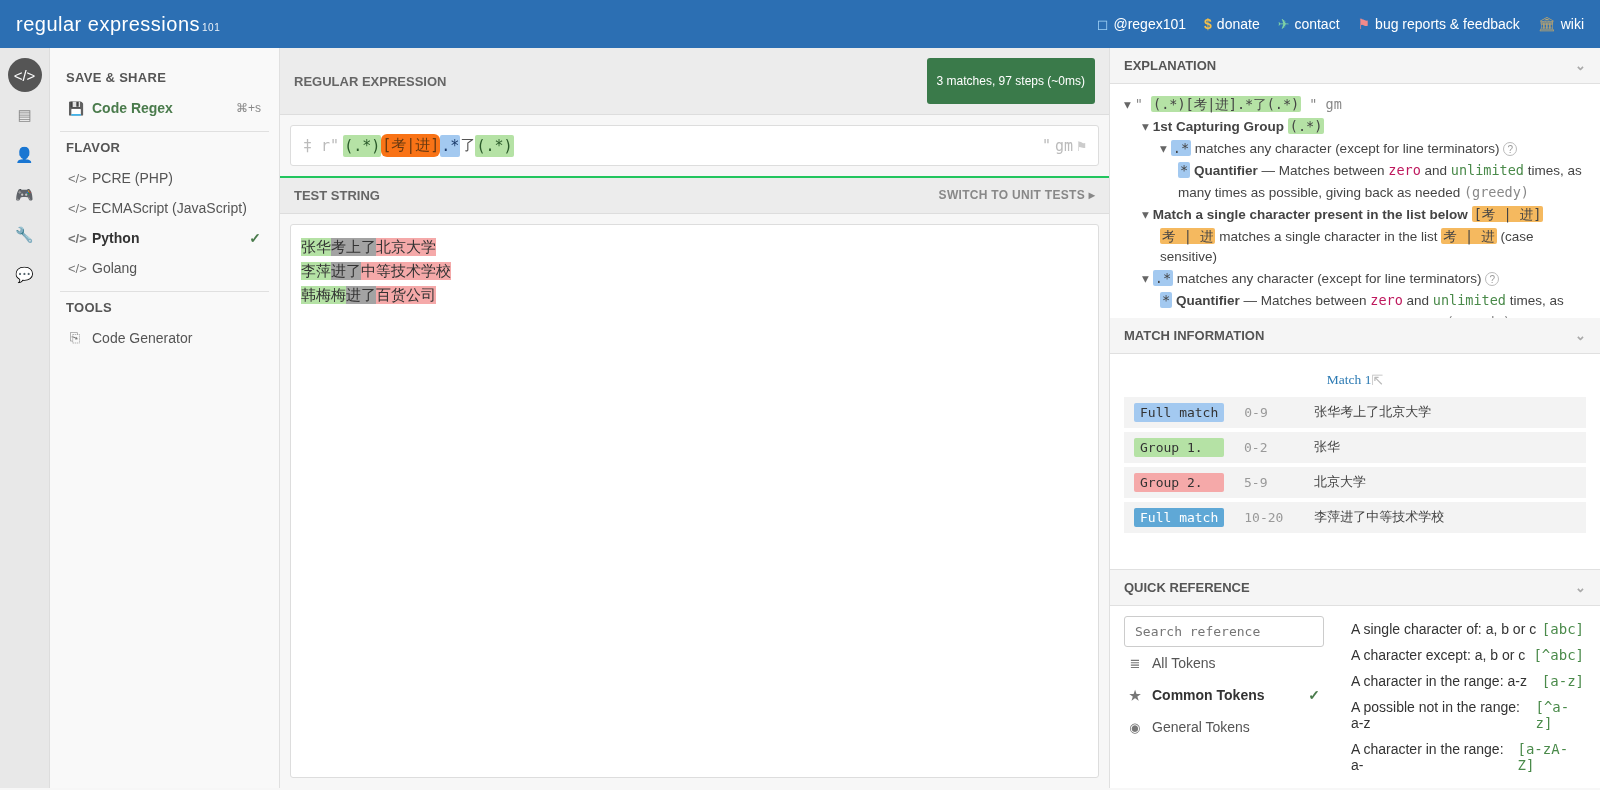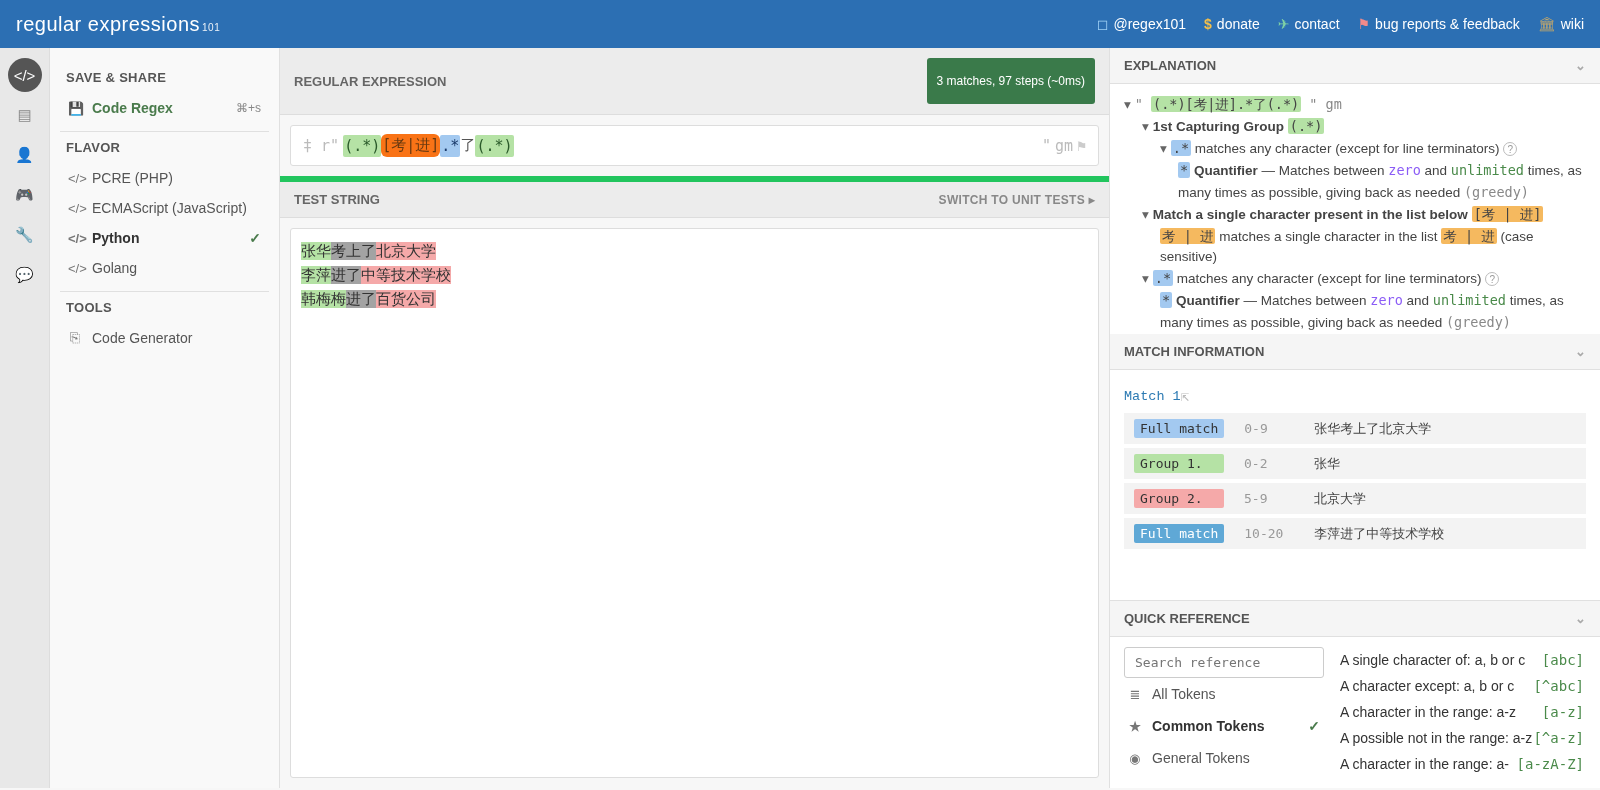--- a/index.html
+++ b/index.html
@@ -26,55 +26,55 @@
 .center { flex: 1; display: flex; flex-direction: column; border-right: 1px solid #e0e0e0; }
 .sect-head { background: #ececec; border-bottom: 1px solid #ddd; padding: 10px 14px; font-size: 13px; font-weight: 700; color: #666; display: flex; align-items: center; justify-content: space-between; }
 .badge { background: #3a7a4a; color: #fff; padding: 16px 10px; border-radius: 3px; font-size: 12px; font-weight: 400; }
 .regex-box { background: #fff; border: 1px solid #ddd; margin: 10px; border-radius: 3px; padding: 8px 12px; display: flex; align-items: center; font-family: Menlo, Consolas, monospace; font-size: 15px; }
 .regex-box .delim { color: #bbb; }
 .regex-box .flags-area { margin-left: auto; color: #bbb; display: flex; align-items: center; gap: 4px; }
 .regex-syntax .grp { background: #b5e2a5; color: #2a5a2a; padding: 2px 1px; border-radius: 2px; }
 .regex-syntax .cls { background: #f97316; color: #6a3a10; padding: 2px 1px; border-radius: 6px; }
 .regex-syntax .quant { background: #a3c9f0; color: #1a3a6a; padding: 2px 1px; border-radius: 2px; }
 .regex-syntax .lit { color: #555; }
-.test-head { background: #ececec; border-bottom: 1px solid #ddd; border-top: 6px solid #22c55e; padding: 10px 14px; font-size: 13px; font-weight: 700; color: #666; display: flex; justify-content: space-between; align-items: flex-end; }
+.test-head { background: #ececec; border-bottom: 1px solid #ddd; border-top: 2px solid #22c55e; padding: 10px 14px; font-size: 13px; font-weight: 700; color: #666; display: flex; justify-content: space-between; align-items: flex-start; }
 .switch-link { color: #888; font-size: 12px; cursor: pointer; letter-spacing: 0.3px; }
 .test-area { flex: 1; background: #fff; border: 1px solid #ddd; margin: 10px; border-radius: 3px; padding: 10px; font-family: Menlo, Consolas, monospace; font-size: 15px; line-height: 1.6; color: #333; }
 .hl-g1 { background: #b5e2a5; }
 .hl-mid { background: #a3a3a3; }
 .hl-g2 { background: #f5a9a9; }
 .right-panel { width: 490px; display: flex; flex-direction: column; background: #fff; }
 .r-head { background: #f5f5f5; border-bottom: 1px solid #e0e0e0; padding: 10px 14px; font-size: 13px; font-weight: 700; color: #555; display: flex; justify-content: space-between; align-items: center; }
 .r-head .chev { color: #aaa; cursor: pointer; }
 .explain { padding: 10px 14px; font-size: 13.5px; line-height: 1.55; color: #444; height: 250px; overflow: hidden; }
 .explain .tri { color: #666; margin-right: 4px; }
 .explain .lvl0 { }
 .explain .lvl1 { margin-left: 18px; }
 .explain .lvl2 { margin-left: 36px; }
 .explain .lvl3 { margin-left: 54px; }
 .code-g { background: #b5e2a5; font-family: Menlo, monospace; padding: 0 2px; border-radius: 2px; }
 .code-o { background: #f5b95f; font-family: Menlo, monospace; padding: 0 2px; border-radius: 2px; }
 .code-b { background: #a3c9f0; font-family: Menlo, monospace; padding: 0 2px; border-radius: 2px; }
-.mono-blue { color: #8b5cf6; font-family: Menlo, monospace; }
+.mono-blue { color: #be185d; font-family: Menlo, monospace; }
 .mono-green { color: #4a8a4a; font-family: Menlo, monospace; }
 .mono-grey { color: #888; font-family: Menlo, monospace; }
 .qmark { display: inline-block; width: 14px; height: 14px; border: 1px solid #bbb; border-radius: 50%; font-size: 10px; text-align: center; line-height: 13px; color: #999; }
 .match-info { padding: 10px 14px; font-size: 13.5px; height: 230px; overflow: hidden; }
-.match-label { color: #2c7ab3; font-family: Liberation Mono, monospace; margin: 8px 0; display: flex; justify-content: flex-start; align-items: center; }
+.match-label { color: #2c7ab3; font-family: Liberation Serif, serif; margin: 8px 0; display: flex; justify-content: center; align-items: center; }
 .match-label .ext { color: #bbb; font-size: 14px; }
 .match-row { display: flex; align-items: center; background: #f3f3f3; margin-bottom: 4px; padding: 6px 10px; font-family: Menlo, monospace; font-size: 13px; gap: 20px; }
 .match-row .tag { padding: 2px 6px; border-radius: 2px; min-width: 90px; }
 .match-row .range { color: #999; min-width: 50px; }
 .match-row .val { color: #444; font-family: -apple-system, sans-serif; }
 .tag-full { background: #a3c9f0; }
 .tag-full2 { background: #5fa8d6; color: #fff; }
 .tag-g1 { background: #b5e2a5; }
 .tag-g2 { background: #f5a9a9; }
 .quick-ref { border-top: 1px solid #e0e0e0; flex: 1; display: flex; flex-direction: column; }
-.qr-body { display: flex; padding: 10px 14px; gap: 14px; }
+.qr-body { display: flex; padding: 10px 14px; gap: 25px; }
 .qr-left { width: 200px; }
 .qr-search { width: 100%; border: 1px solid #ccc; border-radius: 3px; padding: 7px 10px; font-family: Menlo, monospace; font-size: 13px; color: #888; }
 .qr-cat { display: flex; align-items: center; gap: 10px; padding: 8px 4px; cursor: pointer; color: #555; font-size: 14px; }
 .qr-cat.sel { font-weight: 700; color: #333; }
 .qr-cat .chk { margin-left: auto; color: #4a7b4c; }
 .qr-right { flex: 1; font-size: 14px; }
 .qr-item { display: flex; justify-content: space-between; padding: 5px 2px; cursor: pointer; }
 .qr-item .patt { font-family: Menlo, monospace; color: #4a8a4a; }
 .mini-ico { width: 14px; text-align: center; color: #777; font-size: 13px; }
 </style>

